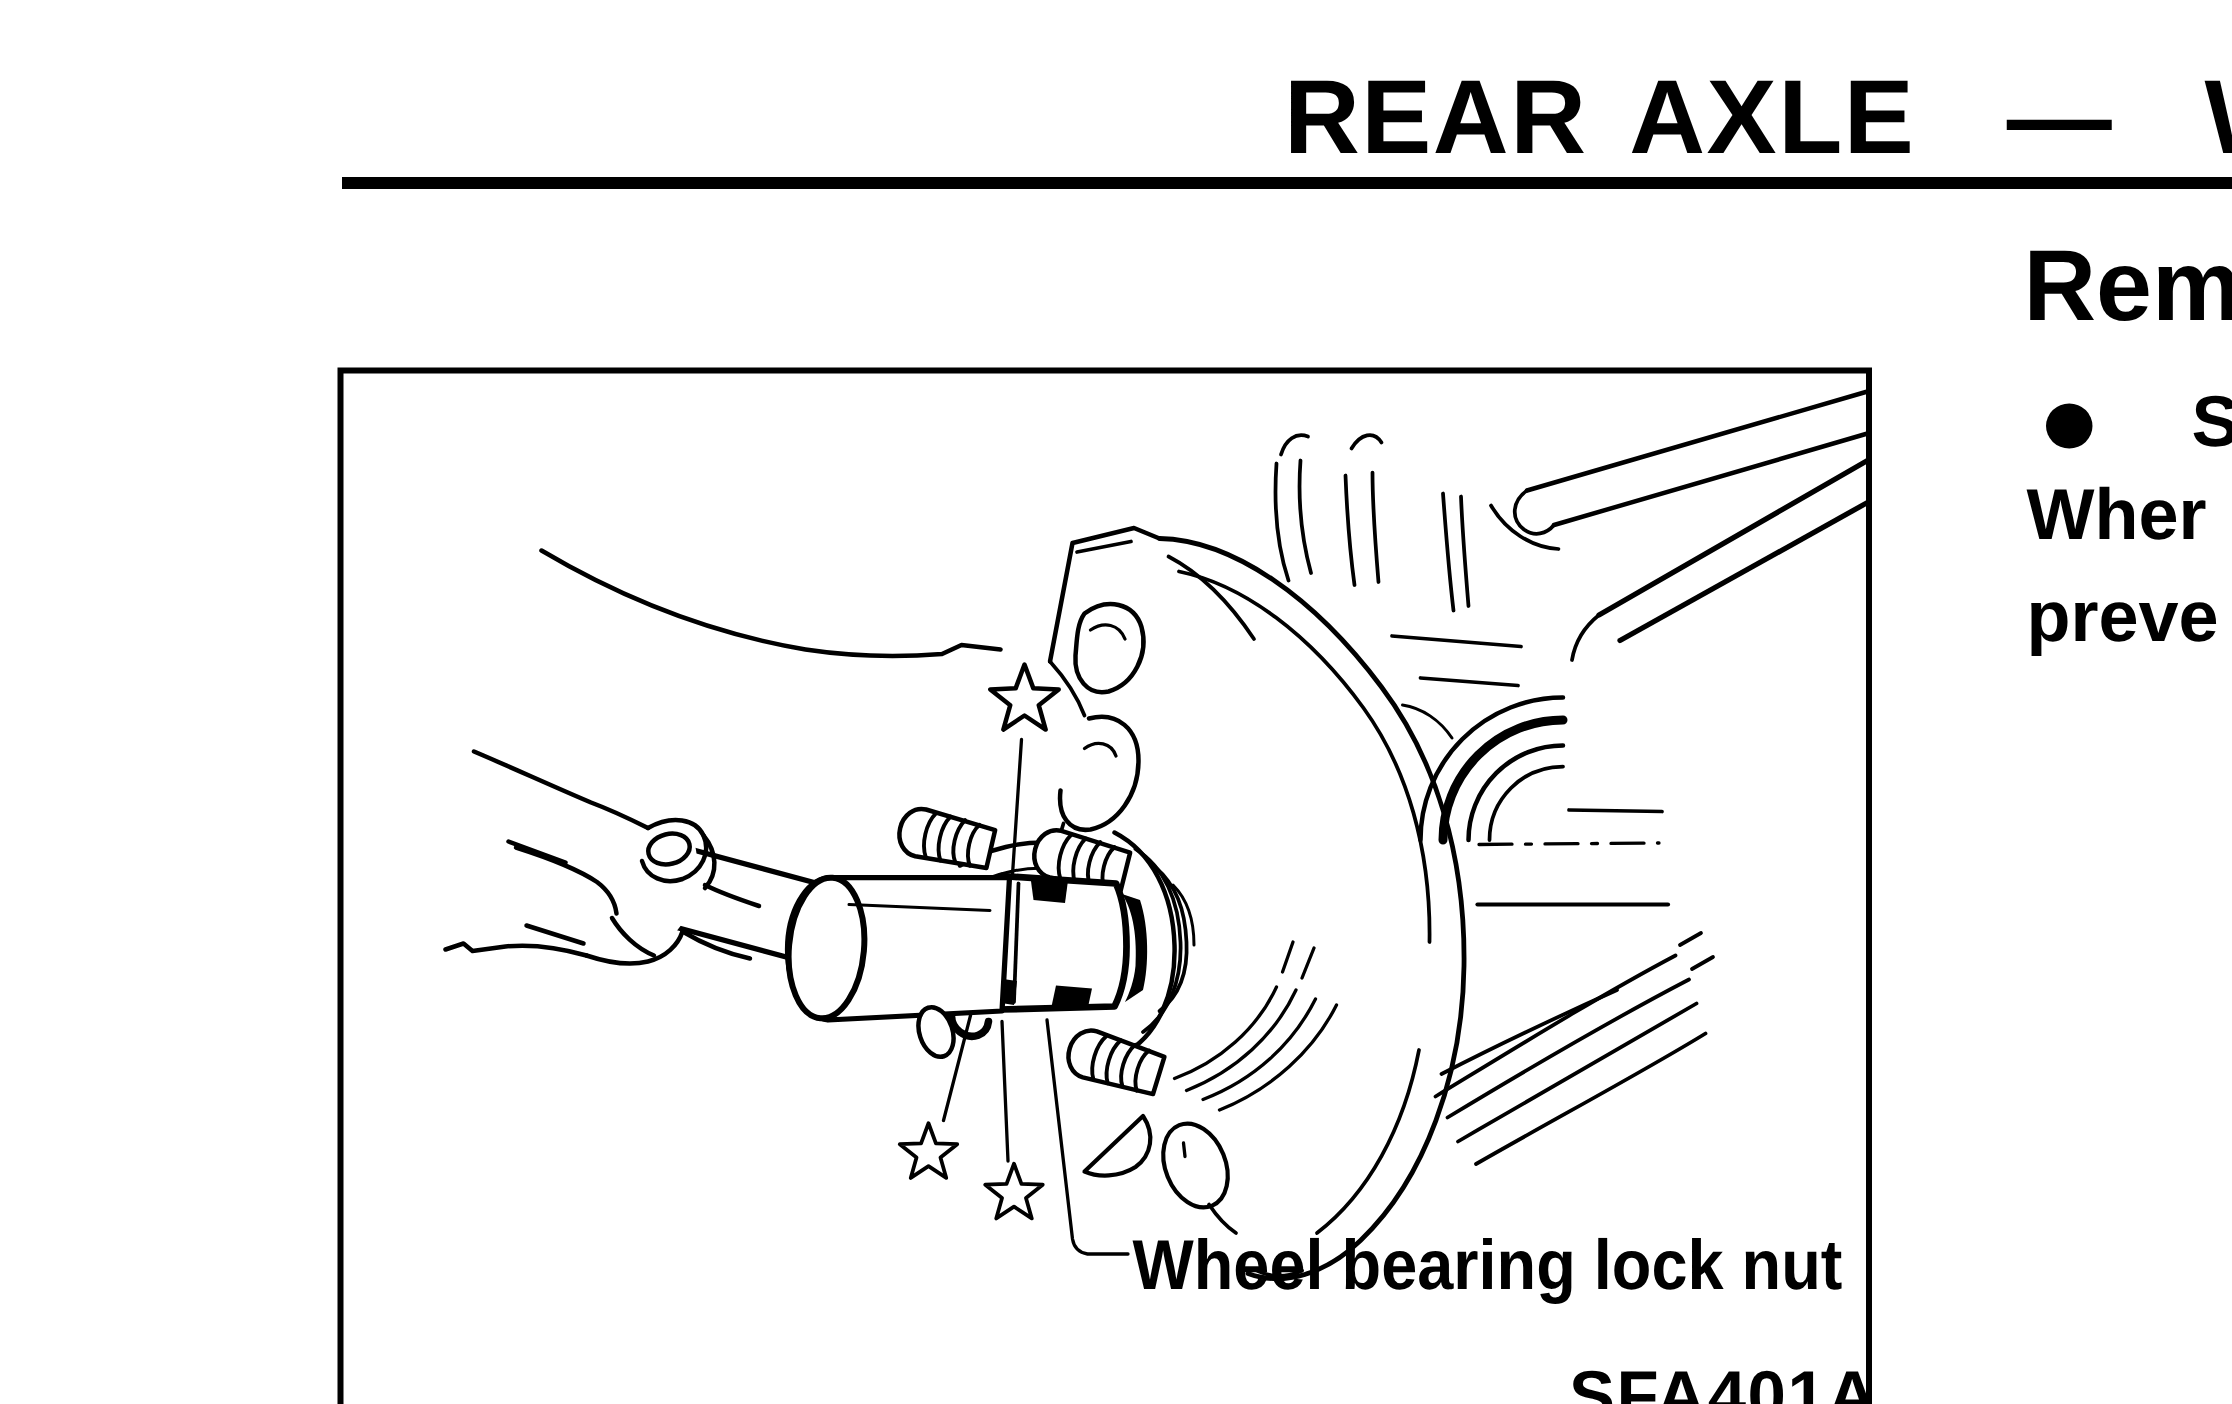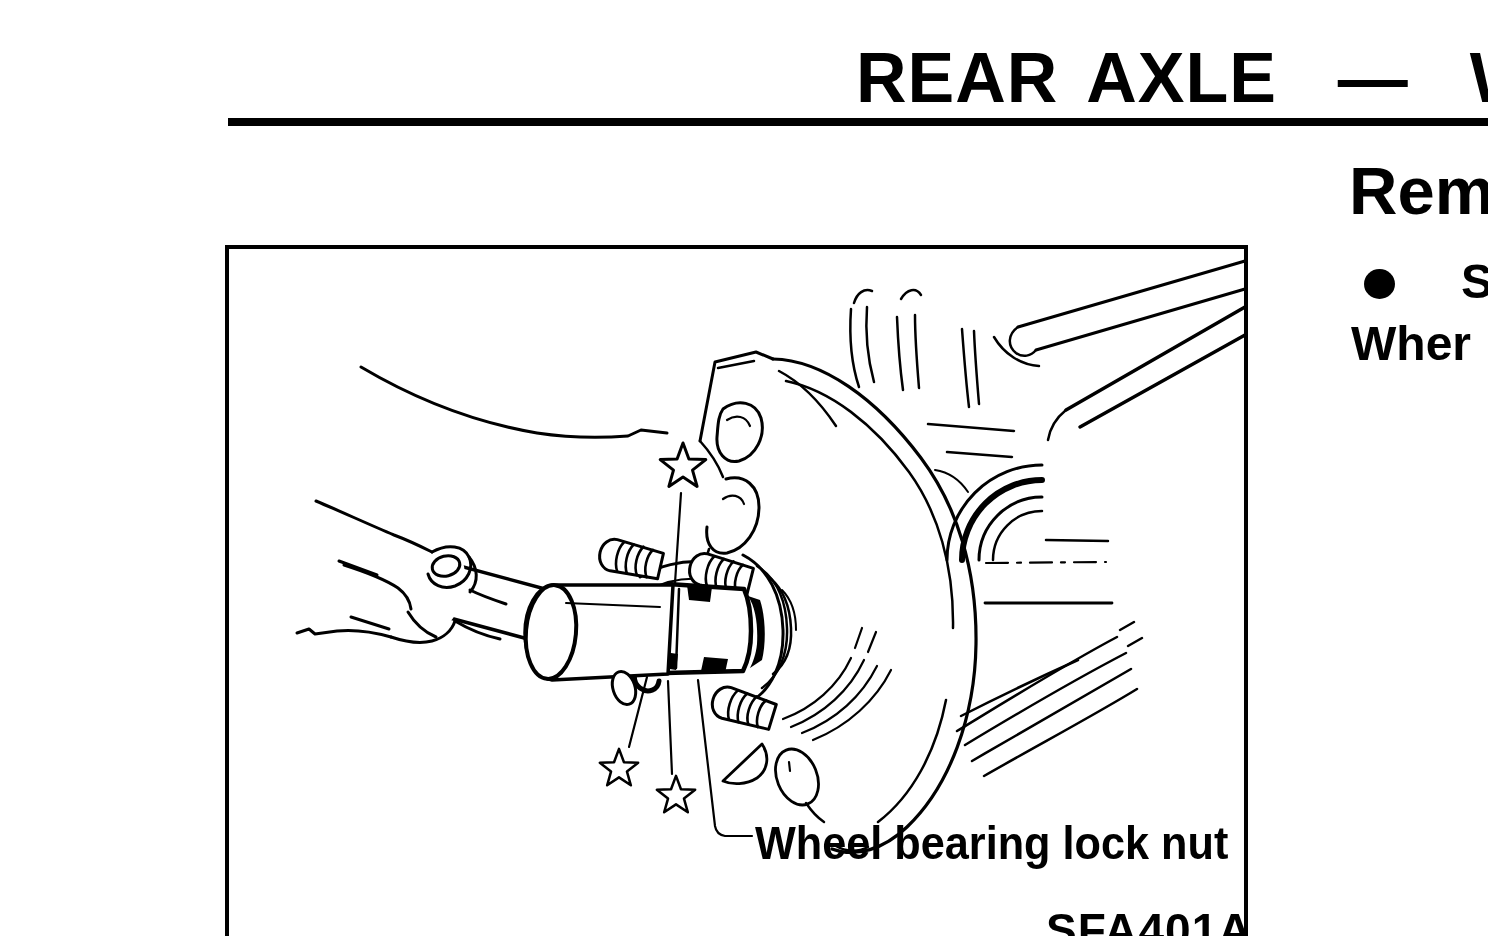--- a/index.html
+++ b/index.html
@@ -70,20 +70,21 @@
 
 <div id="page">
 
   <div class="abs" id="page-title">REAR AXLE  —  Wh</div>
   <div class="abs" id="header-rule"></div>
 
   <div class="abs" id="removal-heading">Rem</div>
   <div class="abs" id="bullet-dot"></div>
   <div class="abs" id="bullet-text">Se</div>
   <div class="abs body-line" id="body-line-1">Wher</div>
+  <div class="abs body-line" id="body-line-2">preve</div>
 
   <svg width="1488" height="936" viewBox="0 0 1488 936">
     <defs>
       <path id="star" d="M 0,-24 L 5.9,-8.1 L 22.8,-7.4 L 9.5,3.1 L 14.1,19.4 L 0,10 L -14.1,19.4 L -9.5,3.1 L -22.8,-7.4 L -5.9,-8.1 Z"></path>
       <g id="stud">
         <path class="fw" stroke-width="3" d="M 10,-16 C 2,-16 -4,-9 -4,0 C -4,9 2,16 10,16 L 58,13 L 58,-13 Z"></path>
         <path class="ln" stroke-width="2.6" d="M 17,-15 C 12,-7 12,7 17,15"></path>
         <path class="ln" stroke-width="2.6" d="M 27,-15 C 22,-7 22,7 27,15"></path>
         <path class="ln" stroke-width="2.6" d="M 37,-15 C 32,-7 32,7 37,14"></path>
         <path class="ln" stroke-width="2.6" d="M 47,-14 C 42,-7 42,7 47,14"></path>

